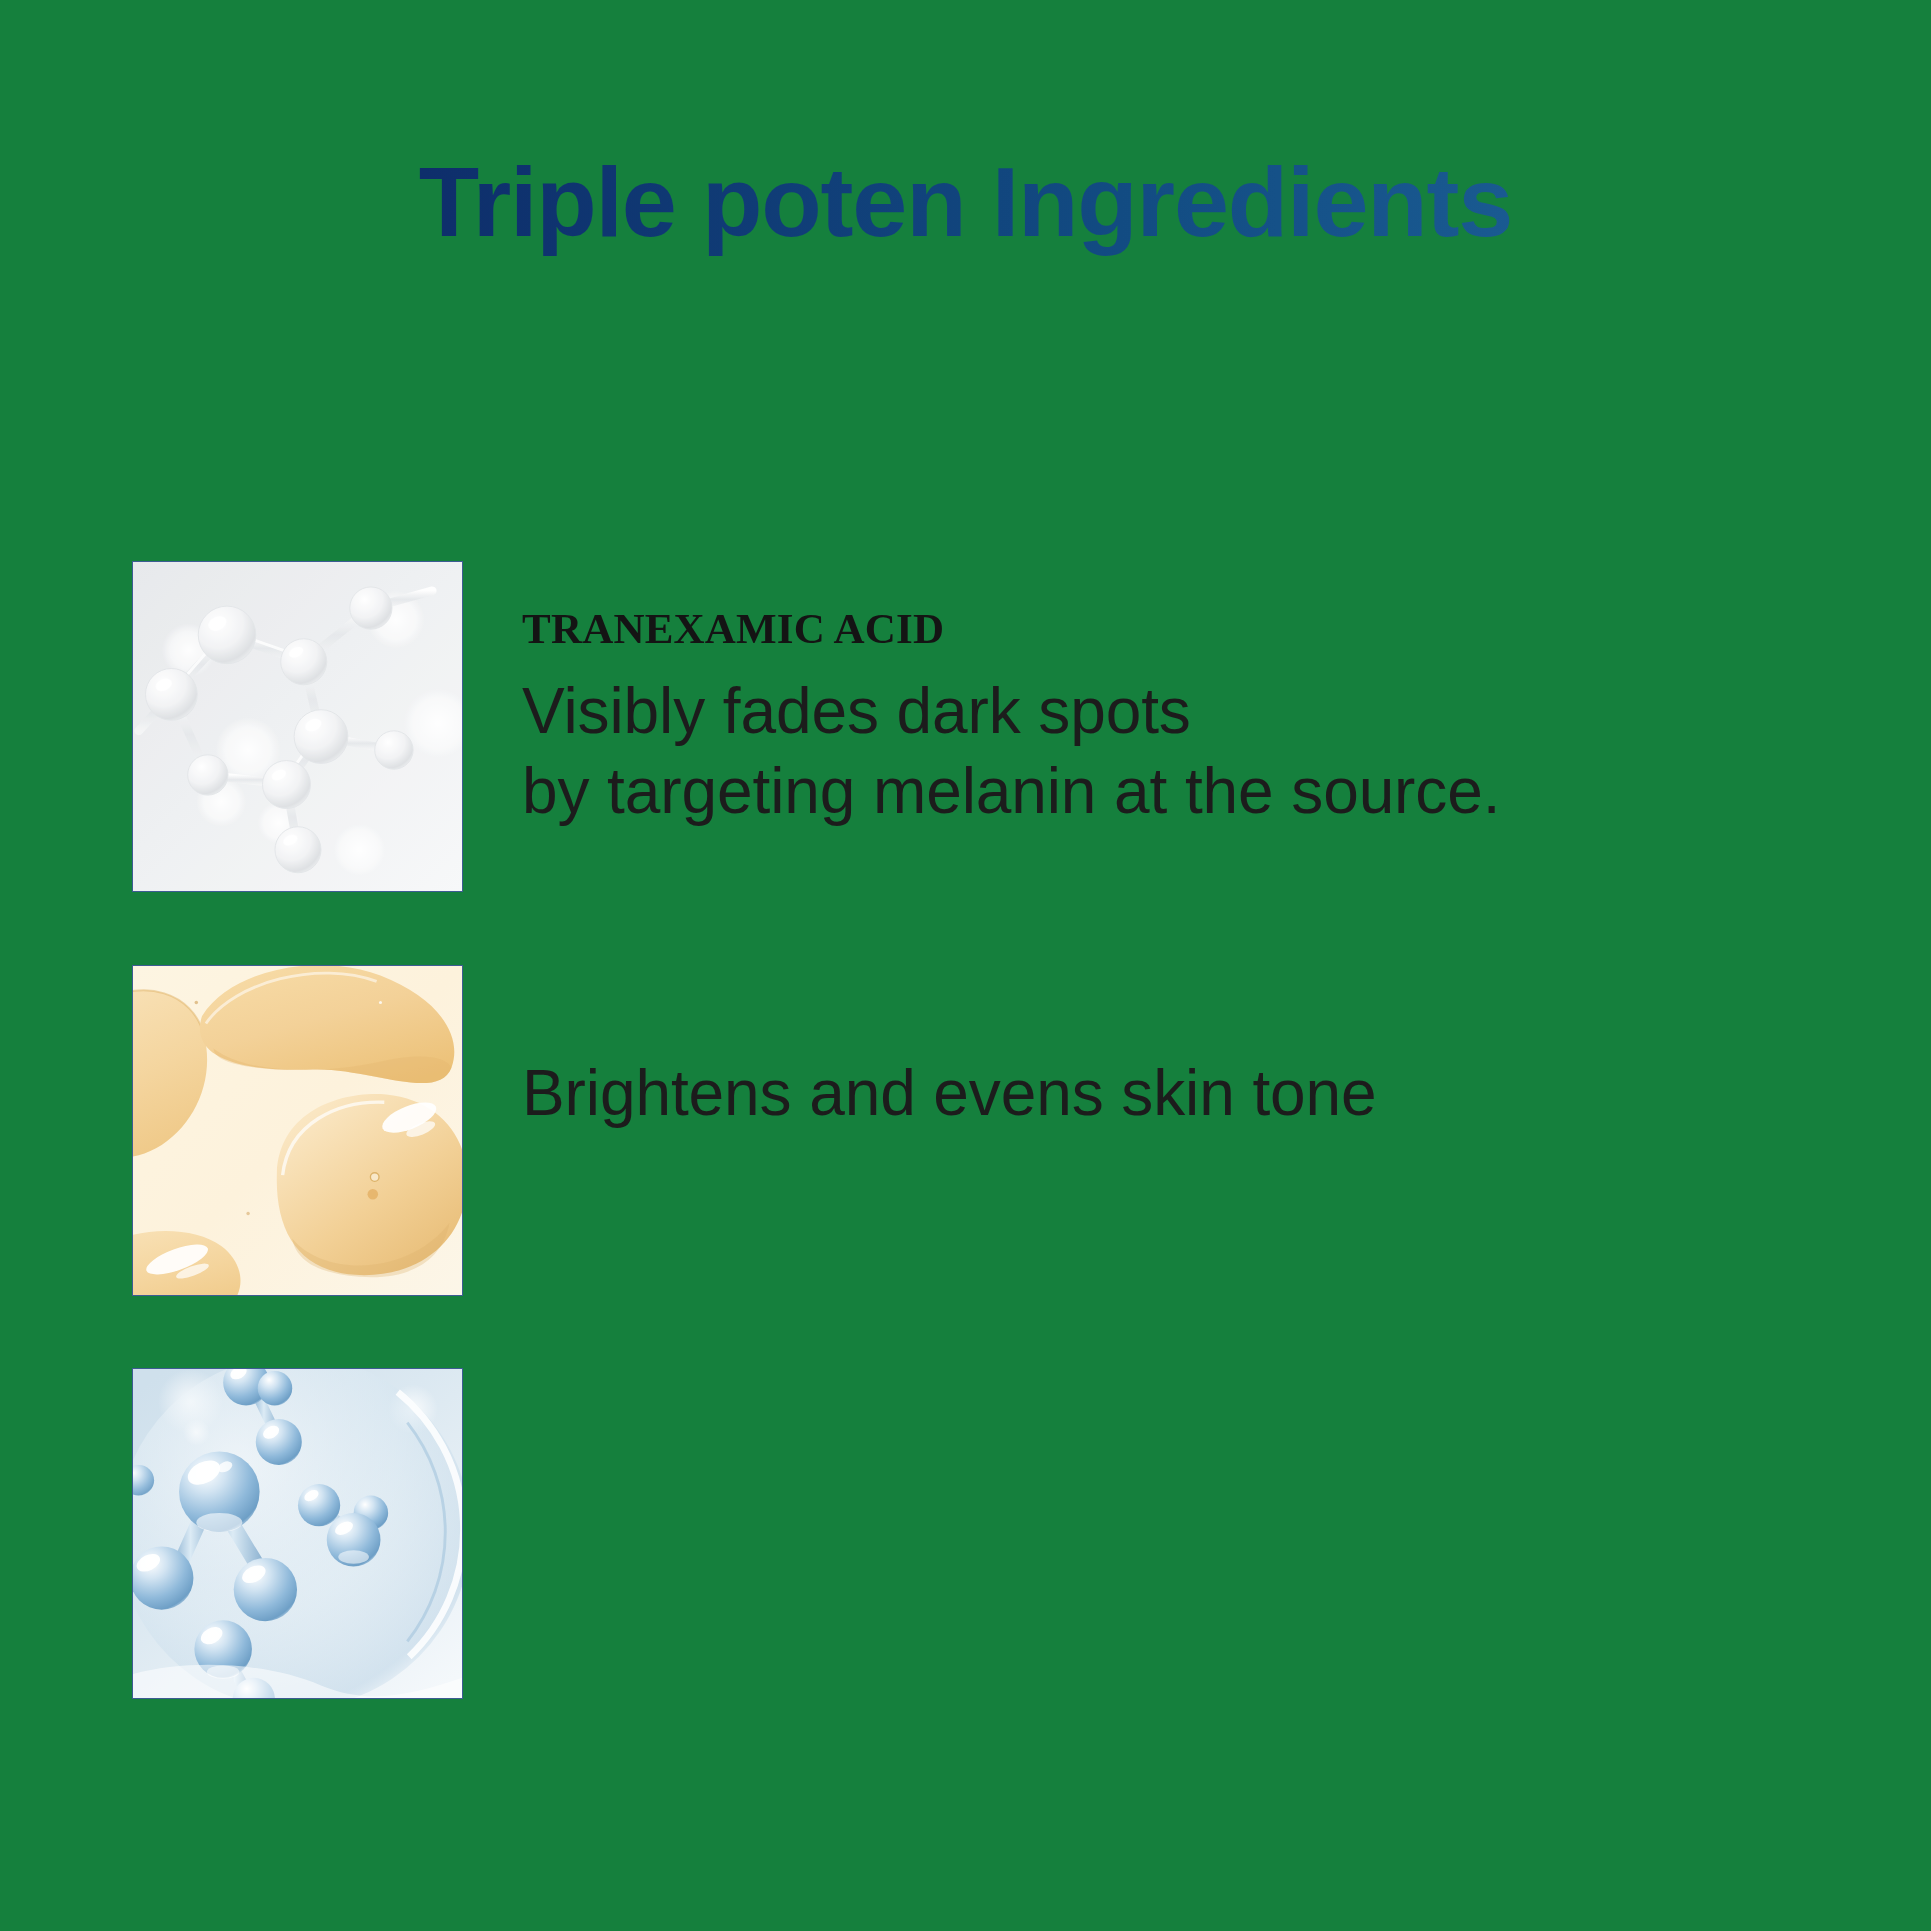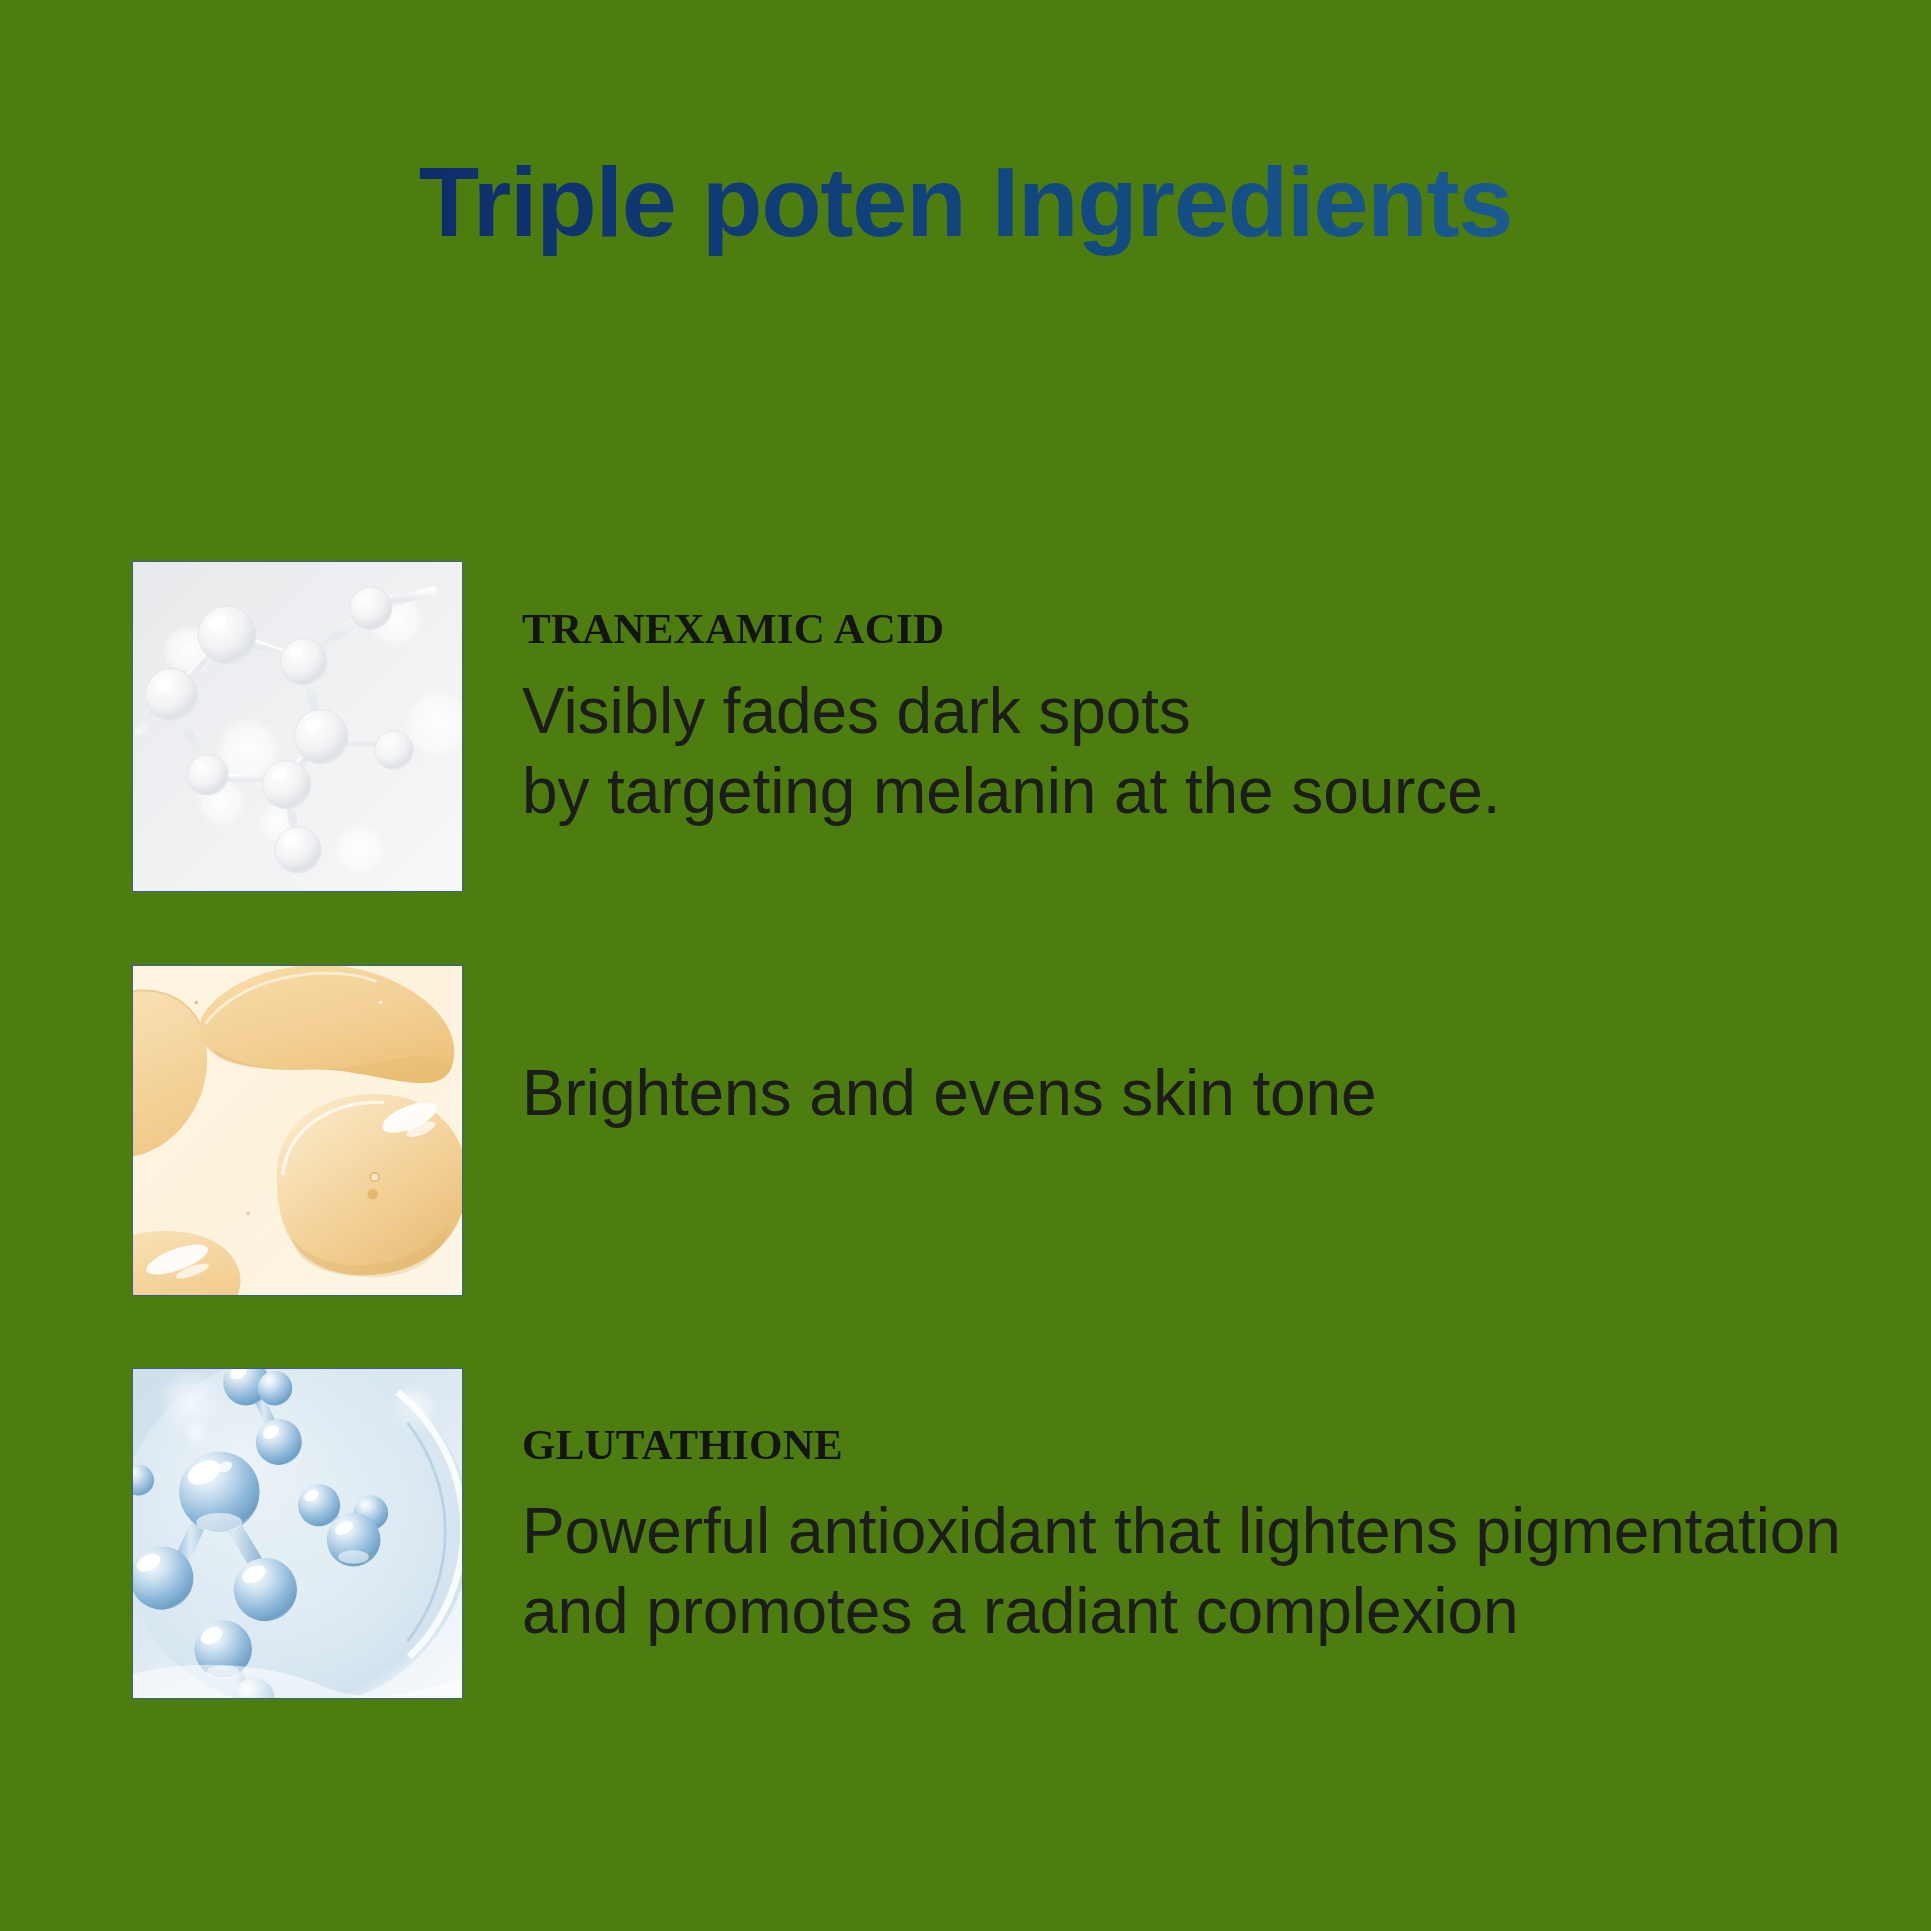--- a/index.html
+++ b/index.html
@@ -11,21 +11,21 @@
     height: 1931px;
     background: #efefef;
     font-family: "Liberation Sans", sans-serif;
     overflow: hidden;
   }
 
   #page {
     position: relative;
     width: 1931px;
     height: 1931px;
-    background: #4d7c0f;
+    background: #15803d;
   }
 
   
   .heading {
     position: absolute;
     left: 0;
     top: 145px;
     width: 1931px;
     text-align: center;
     line-height: 1.16;
@@ -348,24 +348,17 @@
             <line x1="98" y1="300" x2="120" y2="340" stroke="url(#gl-rod)" stroke-width="12" stroke-linecap="round"></line>
             <circle cx="94" cy="292" r="30" fill="url(#gl-atom)"></circle>
             <circle cx="126" cy="344" r="22" fill="url(#gl-atom)"></circle>
             <ellipse cx="82" cy="278" rx="12" ry="8" fill="#ffffff" opacity="0.95" transform="rotate(-28 82 278)"></ellipse>
             <ellipse cx="94" cy="316" rx="17" ry="7" fill="#ffffff" opacity="0.55"></ellipse>
           </g>
 
           <path d="M 0 318 C 60 302 140 306 196 330 C 240 348 280 344 343 322 L 343 343 L 0 343 Z" fill="#ffffff" opacity="0.55"></path>
         </svg>
       </div>
-      <div class="copy">
-        <p class="ing-name">GLUTATHIONE</p>
-        <p class="ing-desc">
-          <span>Powerful antioxidant that lightens pigmentation</span>
-          <span>and promotes a radiant complexion</span>
-        </p>
-      </div>
     </div>
 
   </div>
 </div>
 
 
 </body></html>

